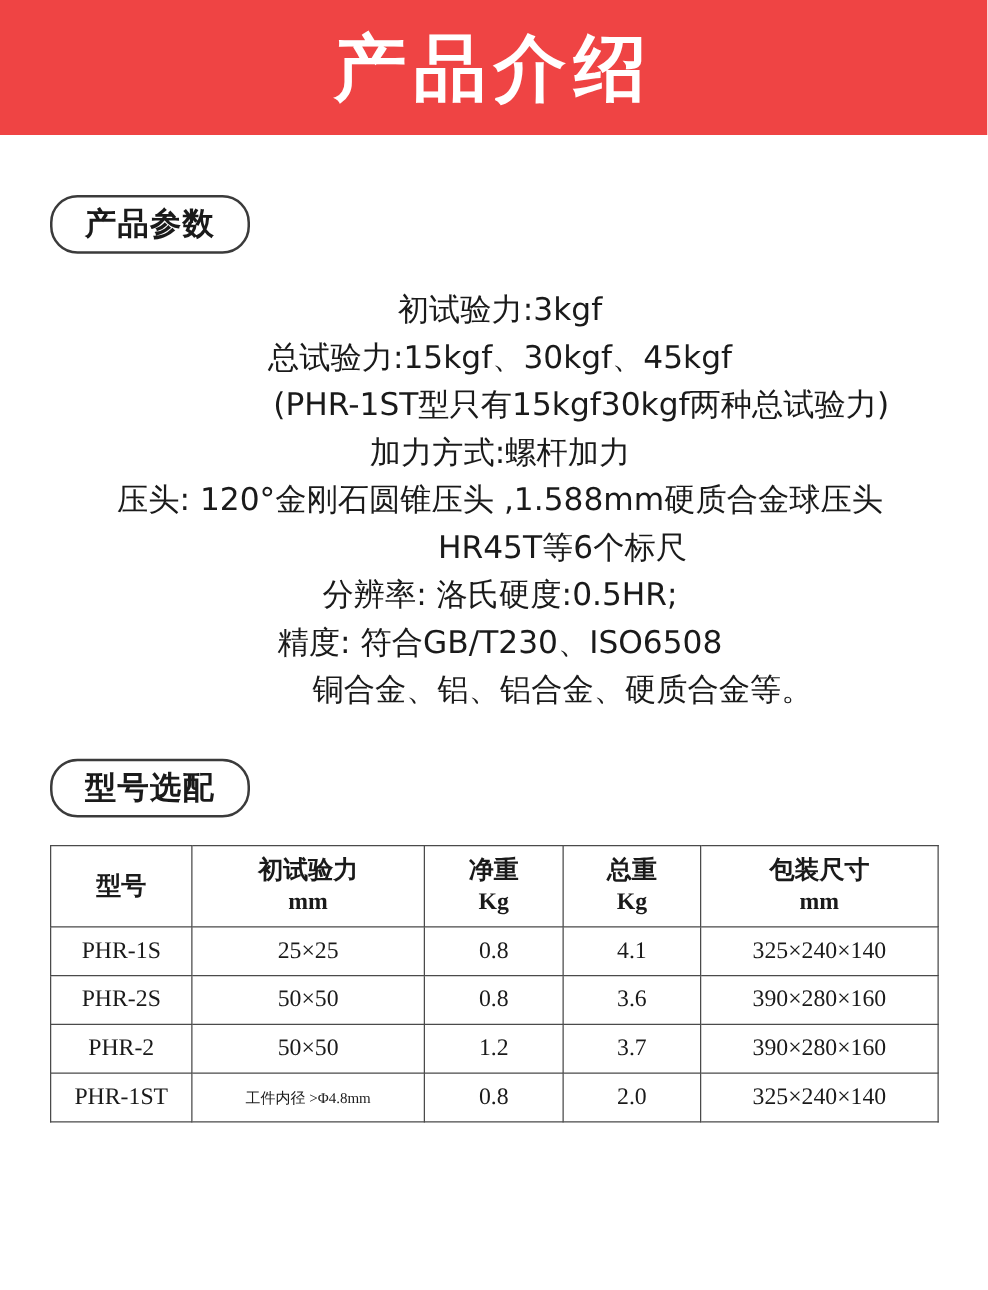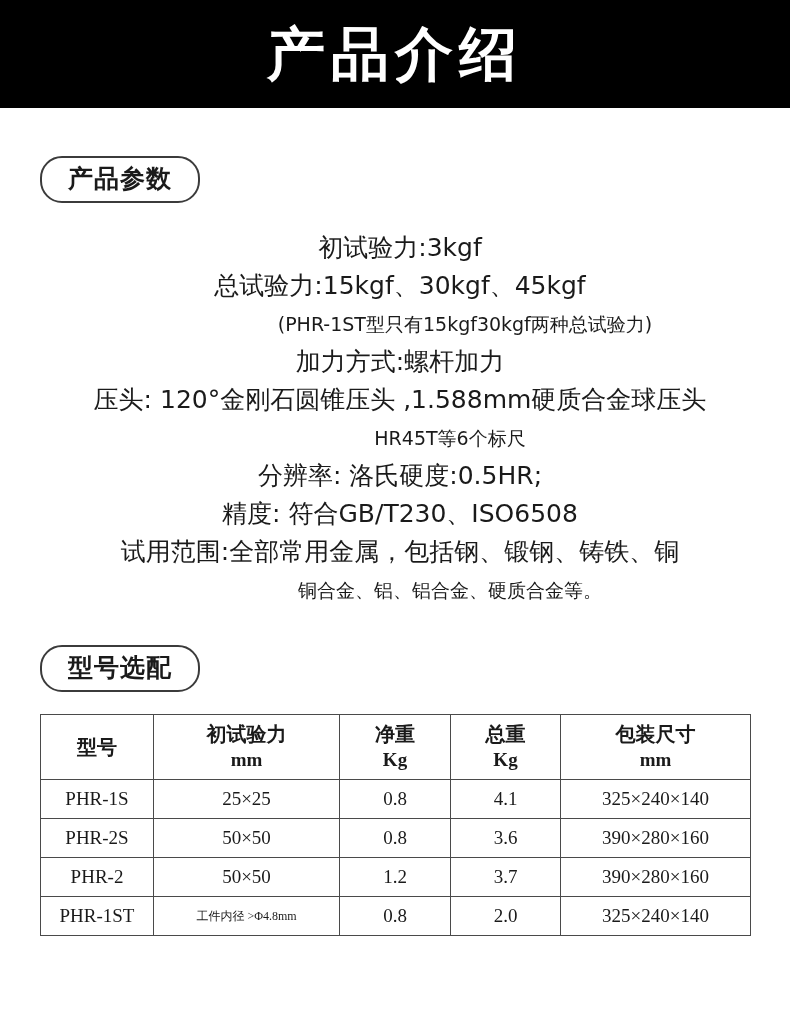--- a/index.html
+++ b/index.html
@@ -17,21 +17,21 @@
   .page {
     position: relative;
     width: 790px;
     height: 1032px;
     box-sizing: border-box;
   }
   
   .banner {
     width: 790px;
     height: 108px;
-    background: #000000;
+    background: #ef4444;
     display: flex;
     align-items: center;
     justify-content: center;
   }
   .banner-title {
     color: #ffffff;
     font-size: 58px;
     font-weight: bold;
     letter-spacing: 6px;
     line-height: 1;
@@ -63,21 +63,21 @@
     text-align: center;
   }
   .spec-row {
     font-size: 25px;
     line-height: 38px;
     color: #1a1a1a;
     white-space: nowrap;
     font-family: "DejaVu Sans", "Liberation Sans", sans-serif;
   }
   .spec-cont {
-    font-size: 19px;
+    font-size: 25px;
     line-height: 38px;
     color: #1a1a1a;
     padding-left: 130px;
     white-space: nowrap;
     font-family: "DejaVu Sans", "Liberation Sans", sans-serif;
   }
   .spec-cont.indent-sm {
     padding-left: 100px;
   }
   
@@ -139,21 +139,20 @@
 
   <div class="spec-list">
     <div class="spec-row">初试验力:3kgf</div>
     <div class="spec-row">总试验力:15kgf、30kgf、45kgf</div>
     <div class="spec-cont">(PHR-1ST型只有15kgf30kgf两种总试验力)</div>
     <div class="spec-row">加力方式:螺杆加力</div>
     <div class="spec-row">压头: 120°金刚石圆锥压头 ,1.588mm硬质合金球压头</div>
     <div class="spec-cont indent-sm">HR45T等6个标尺</div>
     <div class="spec-row">分辨率: 洛氏硬度:0.5HR;</div>
     <div class="spec-row">精度: 符合GB/T230、ISO6508</div>
-    <div class="spec-row">试用范围:全部常用金属，包括钢、锻钢、铸铁、铜</div>
     <div class="spec-cont indent-sm">铜合金、铝、铝合金、硬质合金等。</div>
   </div>
 
   <div class="pill-wrap-2">
     <div class="section-pill">型号选配</div>
   </div>
 
   <div class="table-wrap">
     <table class="models">
       <colgroup>

